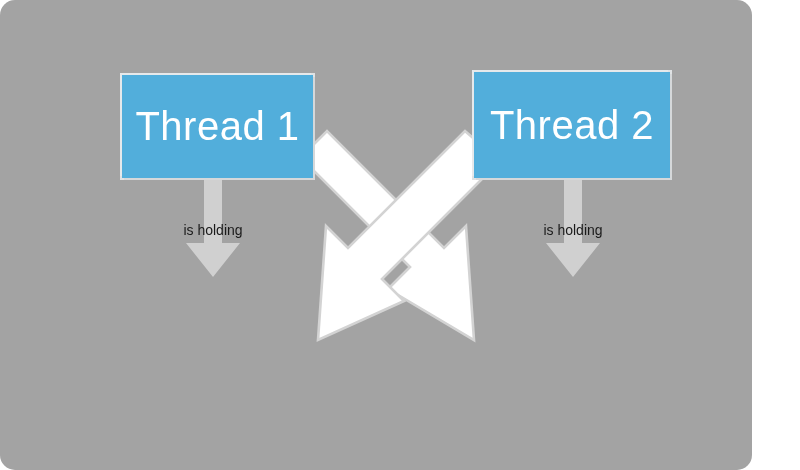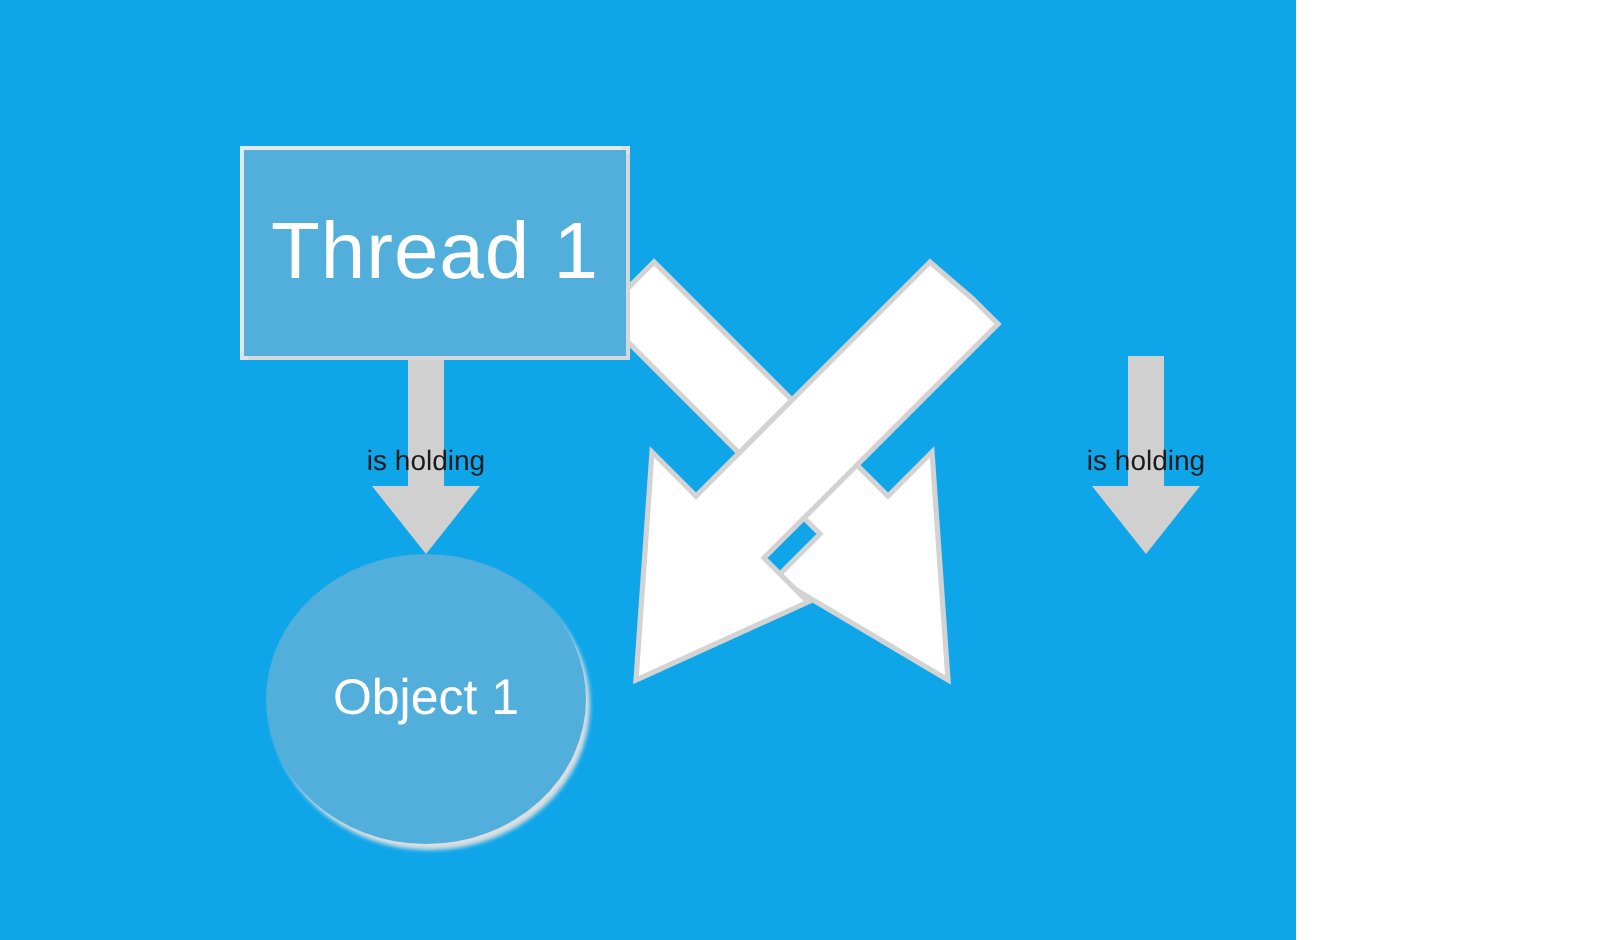--- a/index.html
+++ b/index.html
@@ -2,25 +2,26 @@
 <html><head>
 <meta charset="utf-8">
 <style>
   html, body {
     margin: 0;
     padding: 0;
     background: #ffffff;
   }
   #canvas {
     position: relative;
-    width: 648px;
+    width: 752px;
     height: 470px;
-    background: #0ea5e9;
+    background: #a3a3a3;
     overflow: hidden;
     font-family: "Liberation Sans", sans-serif;
+    border-radius: 15px;
   }
   #diagram-svg {
     position: absolute;
     left: 0;
     top: 0;
     width: 800px;
     height: 470px;
   }
   .node-label {
     position: absolute;
@@ -82,24 +83,24 @@
 
     <g>
       <polygon points="564,178 582,178 582,243 600,243 573,277 546,243 564,243" fill="#d0d0d0"></polygon>
     </g>
   </svg>
 
   <div class="box-node" style="left:122px; top:75px; width:191px; height:103px; background:#52aedb; box-shadow: 2px 2px 0 0 #d5d8da, -2px -2px 0 0 #e6e9eb, 2px -2px 0 0 #dfe2e4, -2px 2px 0 0 #dfe2e4;">
     <span class="node-label thread-label">Thread 1</span>
   </div>
 
+  <div class="box-node" style="left:474px; top:72px; width:196px; height:106px; background:#52aedb; box-shadow: 2px 2px 0 0 #d5d8da, -2px -2px 0 0 #e6e9eb, 2px -2px 0 0 #dfe2e4, -2px 2px 0 0 #dfe2e4;">
+    <span class="node-label thread-label">Thread 2</span>
+  </div>
 
-  <div class="circle-node" style="left:133px; top:277px; width:160px; height:145px; background:#52aedb; box-shadow: 2px 3px 2px 0 #dcdfe1;">
-    <span class="node-label object-label">Object 1</span>
-  </div>
 
 
   <div class="edge-label" style="left:143px; top:222px; width:140px;">
     <span>is holding</span>
   </div>
 
 
   <div class="edge-label" style="left:503px; top:222px; width:140px;">
     <span>is holding</span>
   </div>

